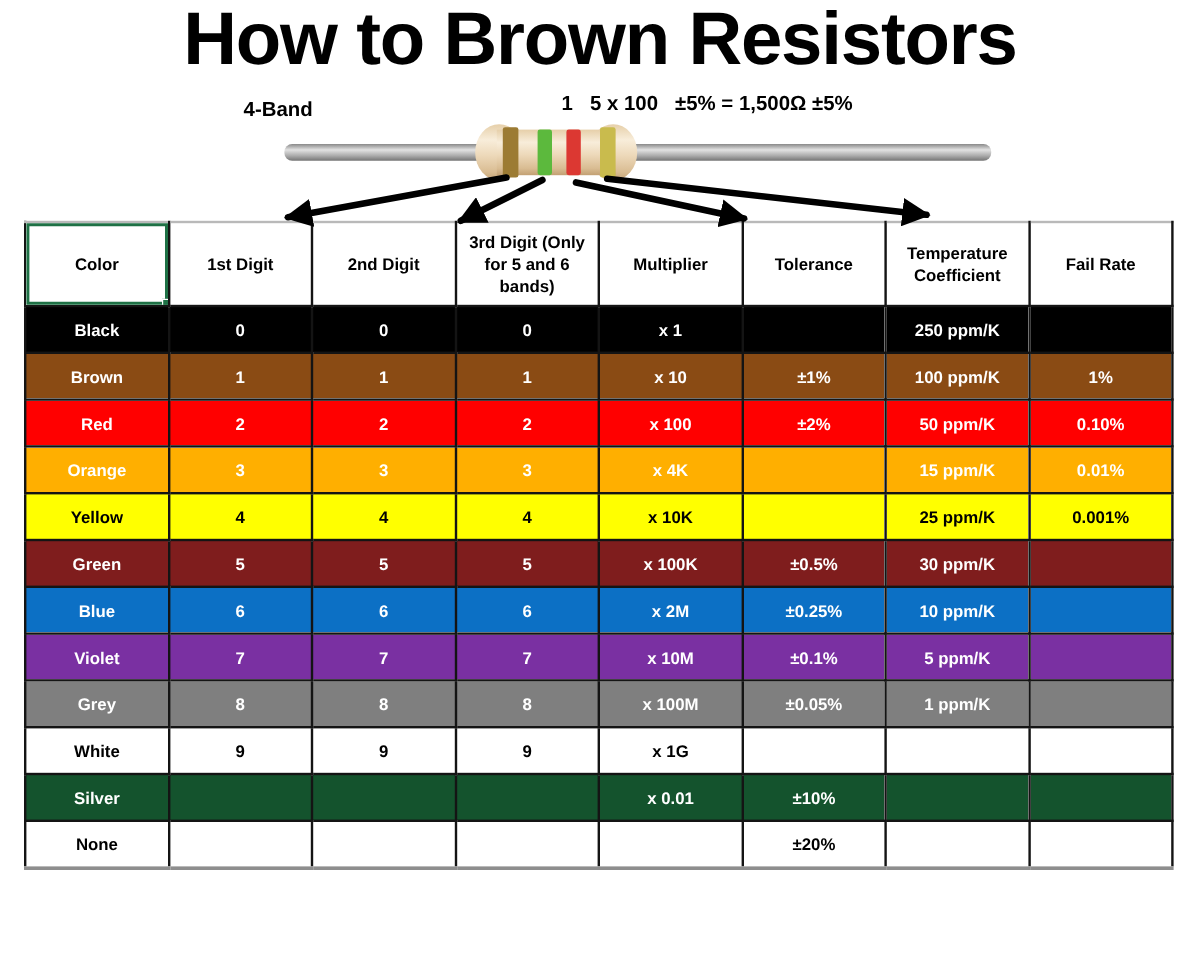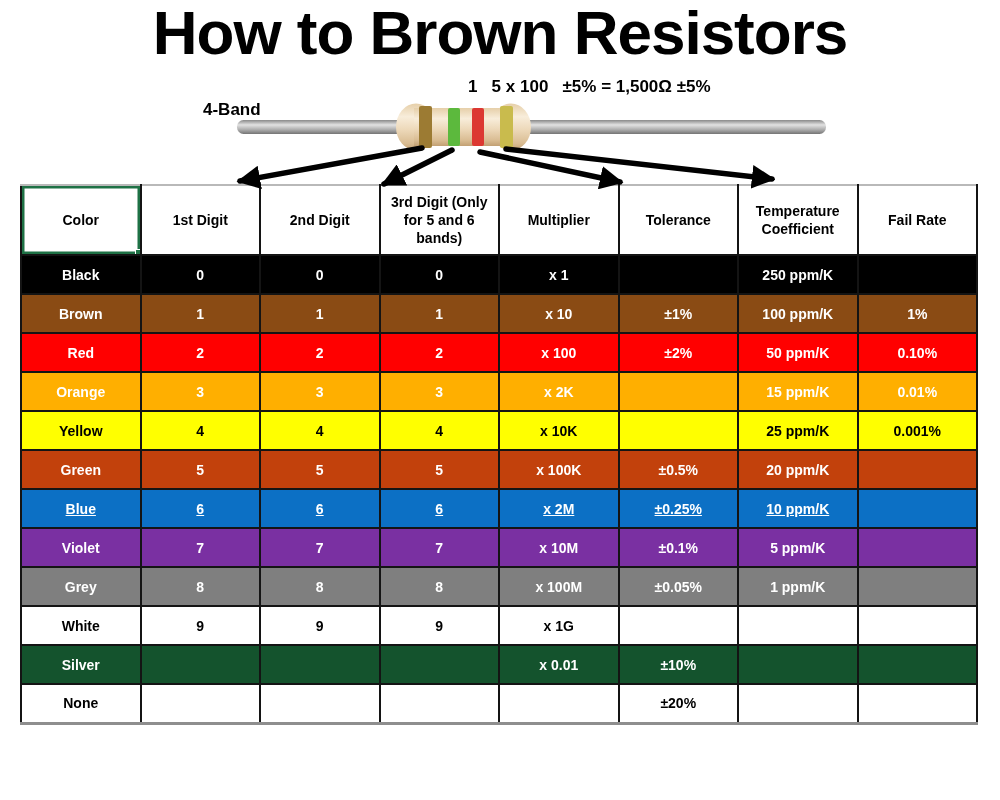--- a/index.html
+++ b/index.html
@@ -1,20 +1,20 @@
 <!DOCTYPE html>
 <html><head>
 <meta charset="utf-8">
 <style>
   html,body{margin:0;padding:0;background:#fff;}
   .page{position:relative;width:1000px;height:800px;background:#ffffff;overflow:hidden;
         font-family:"Liberation Sans",sans-serif;}
   .title{position:absolute;top:0px;left:0;width:100%;margin:0;text-align:center;
          font-size:62px;font-weight:900;color:#000;letter-spacing:-1px;line-height:1.05;}
-  .band-label{position:absolute;left:203px;top:82px;font-size:17px;font-weight:bold;color:#000;margin-top:18px;}
+  .band-label{position:absolute;left:203px;top:82px;font-size:17px;font-weight:bold;color:#000;}
   .formula{position:absolute;left:468px;top:77px;font-size:17px;font-weight:bold;color:#000;white-space:pre;}
   .hero-svg{position:absolute;left:0;top:0;width:1000px;height:210px;z-index:3;pointer-events:none;}
   table.res{position:absolute;left:20px;top:184px;width:958px;z-index:1;
             border-collapse:collapse;table-layout:fixed;}
   th,td{border:2px solid #141414;text-align:center;vertical-align:middle;
         padding:0 4px;font-size:14px;font-weight:bold;overflow:hidden;}
   thead th{background:#ffffff;color:#000;height:68px;line-height:1.3;border-top:2px solid #b9b9b9;}
   tbody tr{height:39px;}
   tbody tr:last-child td{border-bottom:3px solid #8e8e8e;}
   th.color-col{position:relative;box-shadow:inset 0 0 0 2.5px #1E7145;}
@@ -115,46 +115,46 @@
           <td>x 100</td>
           <td>±2%</td>
           <td>50 ppm/K</td>
           <td>0.10%</td>
         </tr>
         <tr style="background: rgb(255, 175, 0); color: rgb(255, 255, 255);">
           <td>Orange</td>
           <td>3</td>
           <td>3</td>
           <td>3</td>
-          <td>x 2K</td>
+          <td>x 4K</td>
           <td></td>
           <td>15 ppm/K</td>
           <td>0.01%</td>
         </tr>
         <tr style="background: rgb(255, 255, 0); color: rgb(0, 0, 0);">
           <td>Yellow</td>
           <td>4</td>
           <td>4</td>
           <td>4</td>
           <td>x 10K</td>
           <td></td>
           <td>25 ppm/K</td>
           <td>0.001%</td>
         </tr>
-        <tr style="background: #c2410c; color: rgb(255, 255, 255); padding-left: 25px;">
+        <tr style="background: #7f1d1d; color: rgb(255, 255, 255); padding-left: 25px;">
           <td>Green</td>
           <td>5</td>
           <td>5</td>
           <td>5</td>
           <td>x 100K</td>
           <td>±0.5%</td>
-          <td>20 ppm/K</td>
-          <td></td>
-        </tr>
-        <tr style="background: rgb(12, 112, 197); color: rgb(255, 255, 255); text-decoration: underline;">
+          <td>30 ppm/K</td>
+          <td></td>
+        </tr>
+        <tr style="background: rgb(12, 112, 197); color: rgb(255, 255, 255);">
           <td>Blue</td>
           <td>6</td>
           <td>6</td>
           <td>6</td>
           <td>x 2M</td>
           <td>±0.25%</td>
           <td>10 ppm/K</td>
           <td></td>
         </tr>
         <tr style="background: rgb(122, 48, 162); color: rgb(255, 255, 255);">

